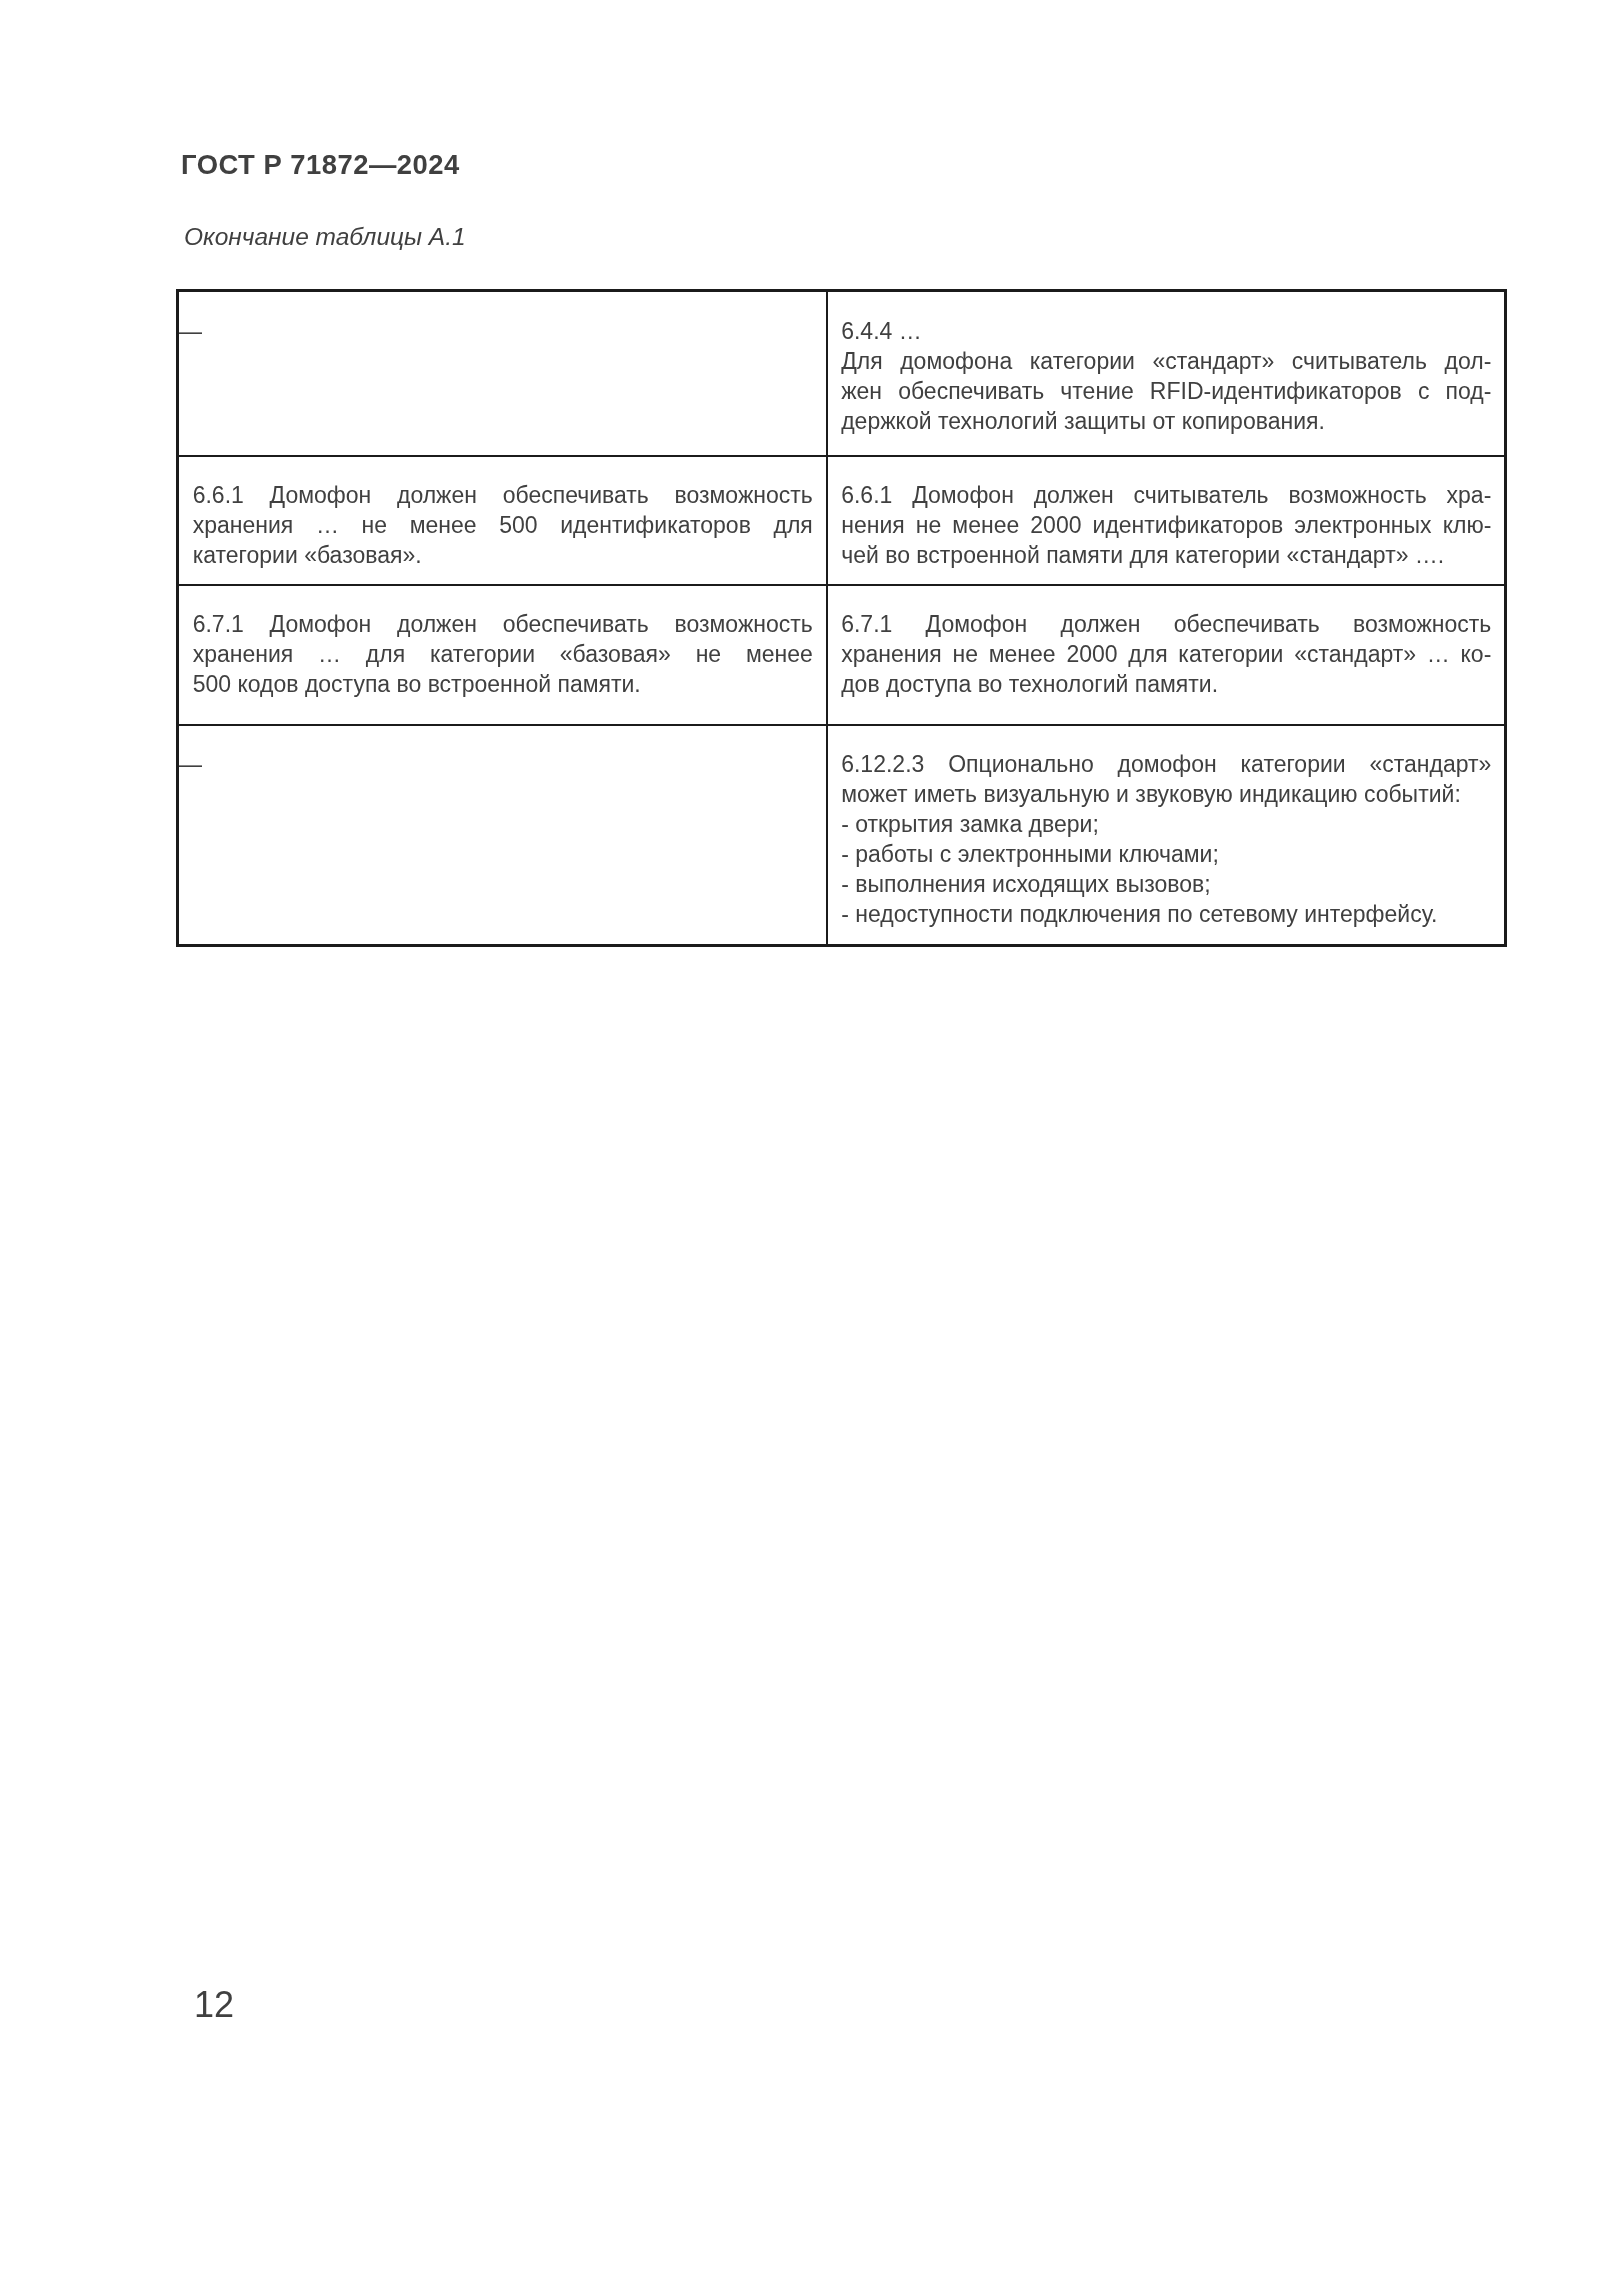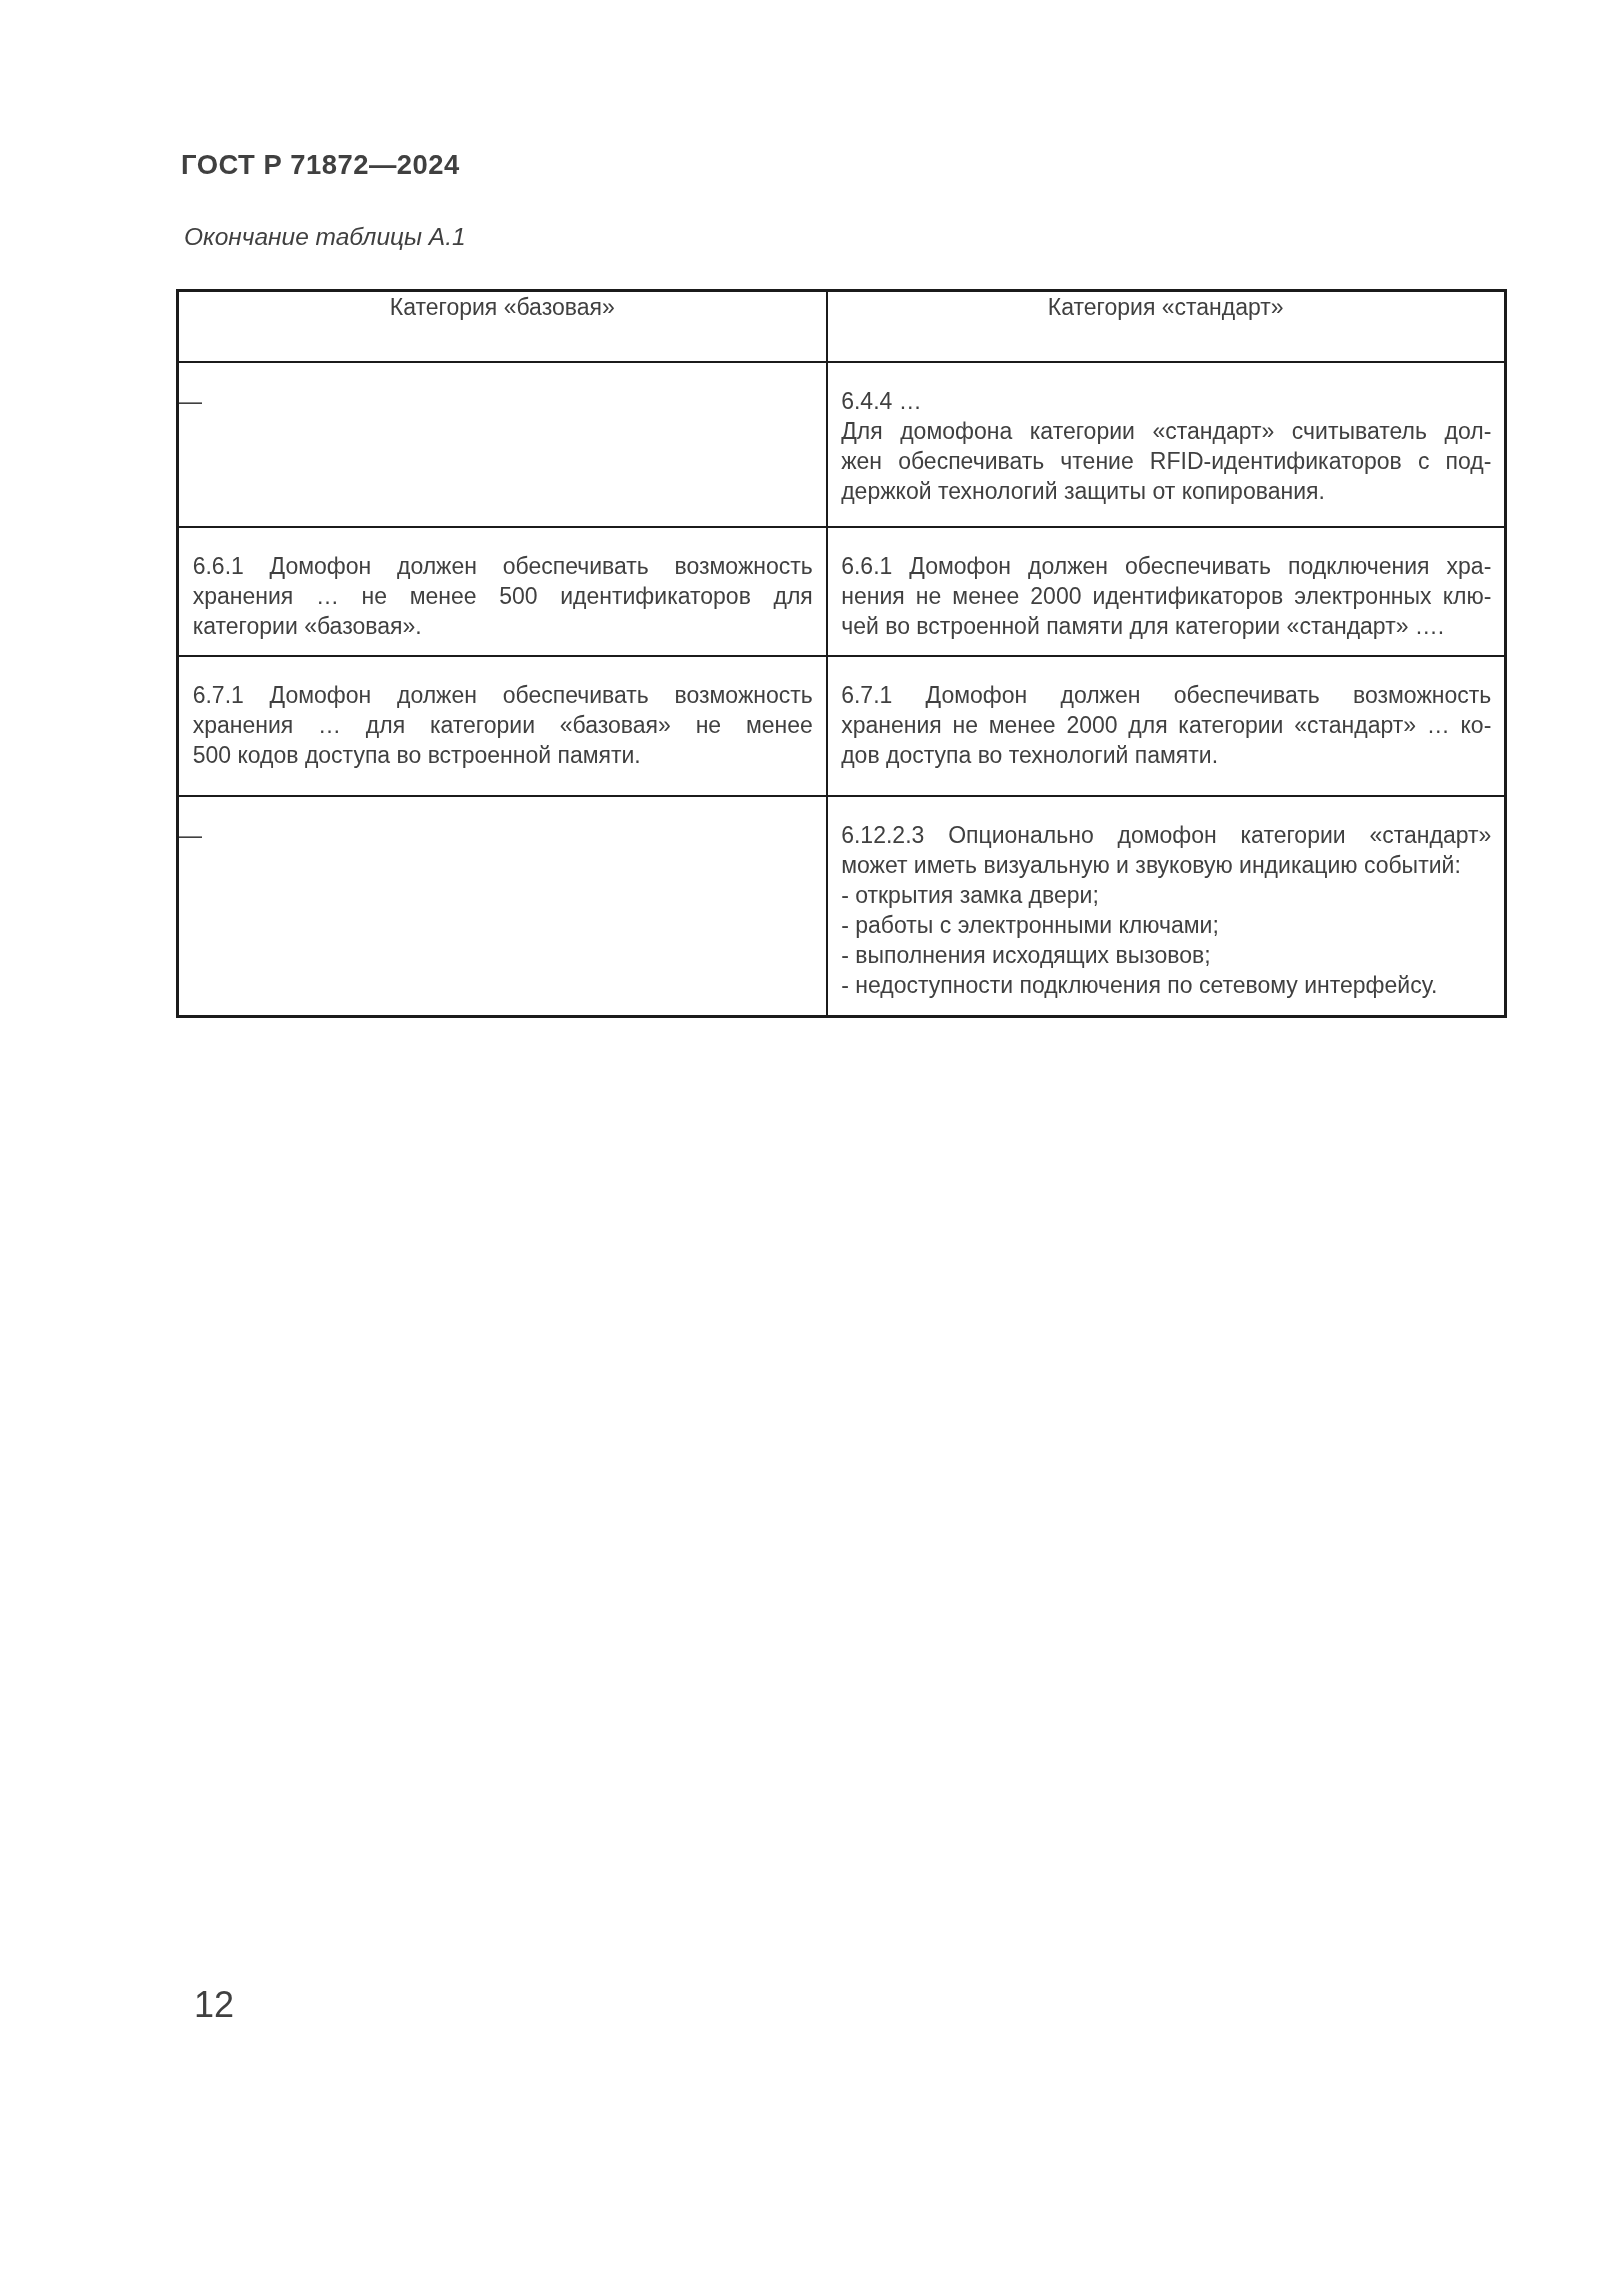--- a/index.html
+++ b/index.html
@@ -85,45 +85,41 @@
 
   <div class="table-caption">Окончание таблицы А.1</div>
 
   <div class="table-wrap">
     <table class="spec">
       <colgroup>
         <col style="width:649px">
         <col style="width:679px">
       </colgroup>
       <tbody>
-        <tr>
-          <td class="hdr">Категория «базовая»</td>
-          <td class="hdr">Категория «стандарт»</td>
-        </tr>
 
         <tr class="r1">
           <td class="dash-cell">
             <div class="ln">—</div>
           </td>
           <td class="body-cell">
             <div class="ln">6.4.4 …</div>
             <div class="ln j">Для домофона категории «стандарт» считыватель дол-</div>
             <div class="ln j">жен обеспечивать чтение RFID-идентификаторов с под-</div>
             <div class="ln">держкой технологий защиты от копирования.</div>
           </td>
         </tr>
 
         <tr class="r2">
           <td class="body-cell">
             <div class="ln j">6.6.1 Домофон должен обеспечивать возможность</div>
             <div class="ln j">хранения … не менее 500 идентификаторов для</div>
             <div class="ln">категории «базовая».</div>
           </td>
           <td class="body-cell">
-            <div class="ln j">6.6.1 Домофон должен обеспечивать подключения хра-</div>
+            <div class="ln j">6.6.1 Домофон должен считыватель возможность хра-</div>
             <div class="ln j">нения не менее 2000 идентификаторов электронных клю-</div>
             <div class="ln">чей во встроенной памяти для категории «стандарт» ….</div>
           </td>
         </tr>
 
         <tr class="r3">
           <td class="body-cell">
             <div class="ln j">6.7.1 Домофон должен обеспечивать возможность</div>
             <div class="ln j">хранения … для категории «базовая» не менее</div>
             <div class="ln">500 кодов доступа во встроенной памяти.</div>

